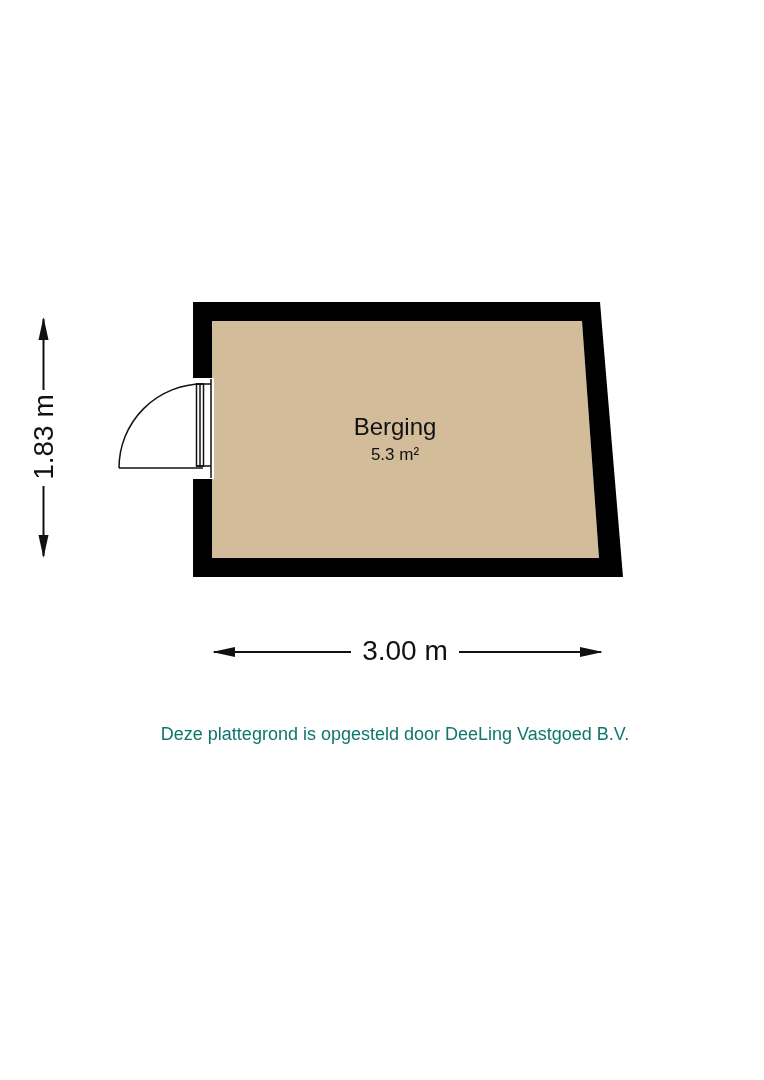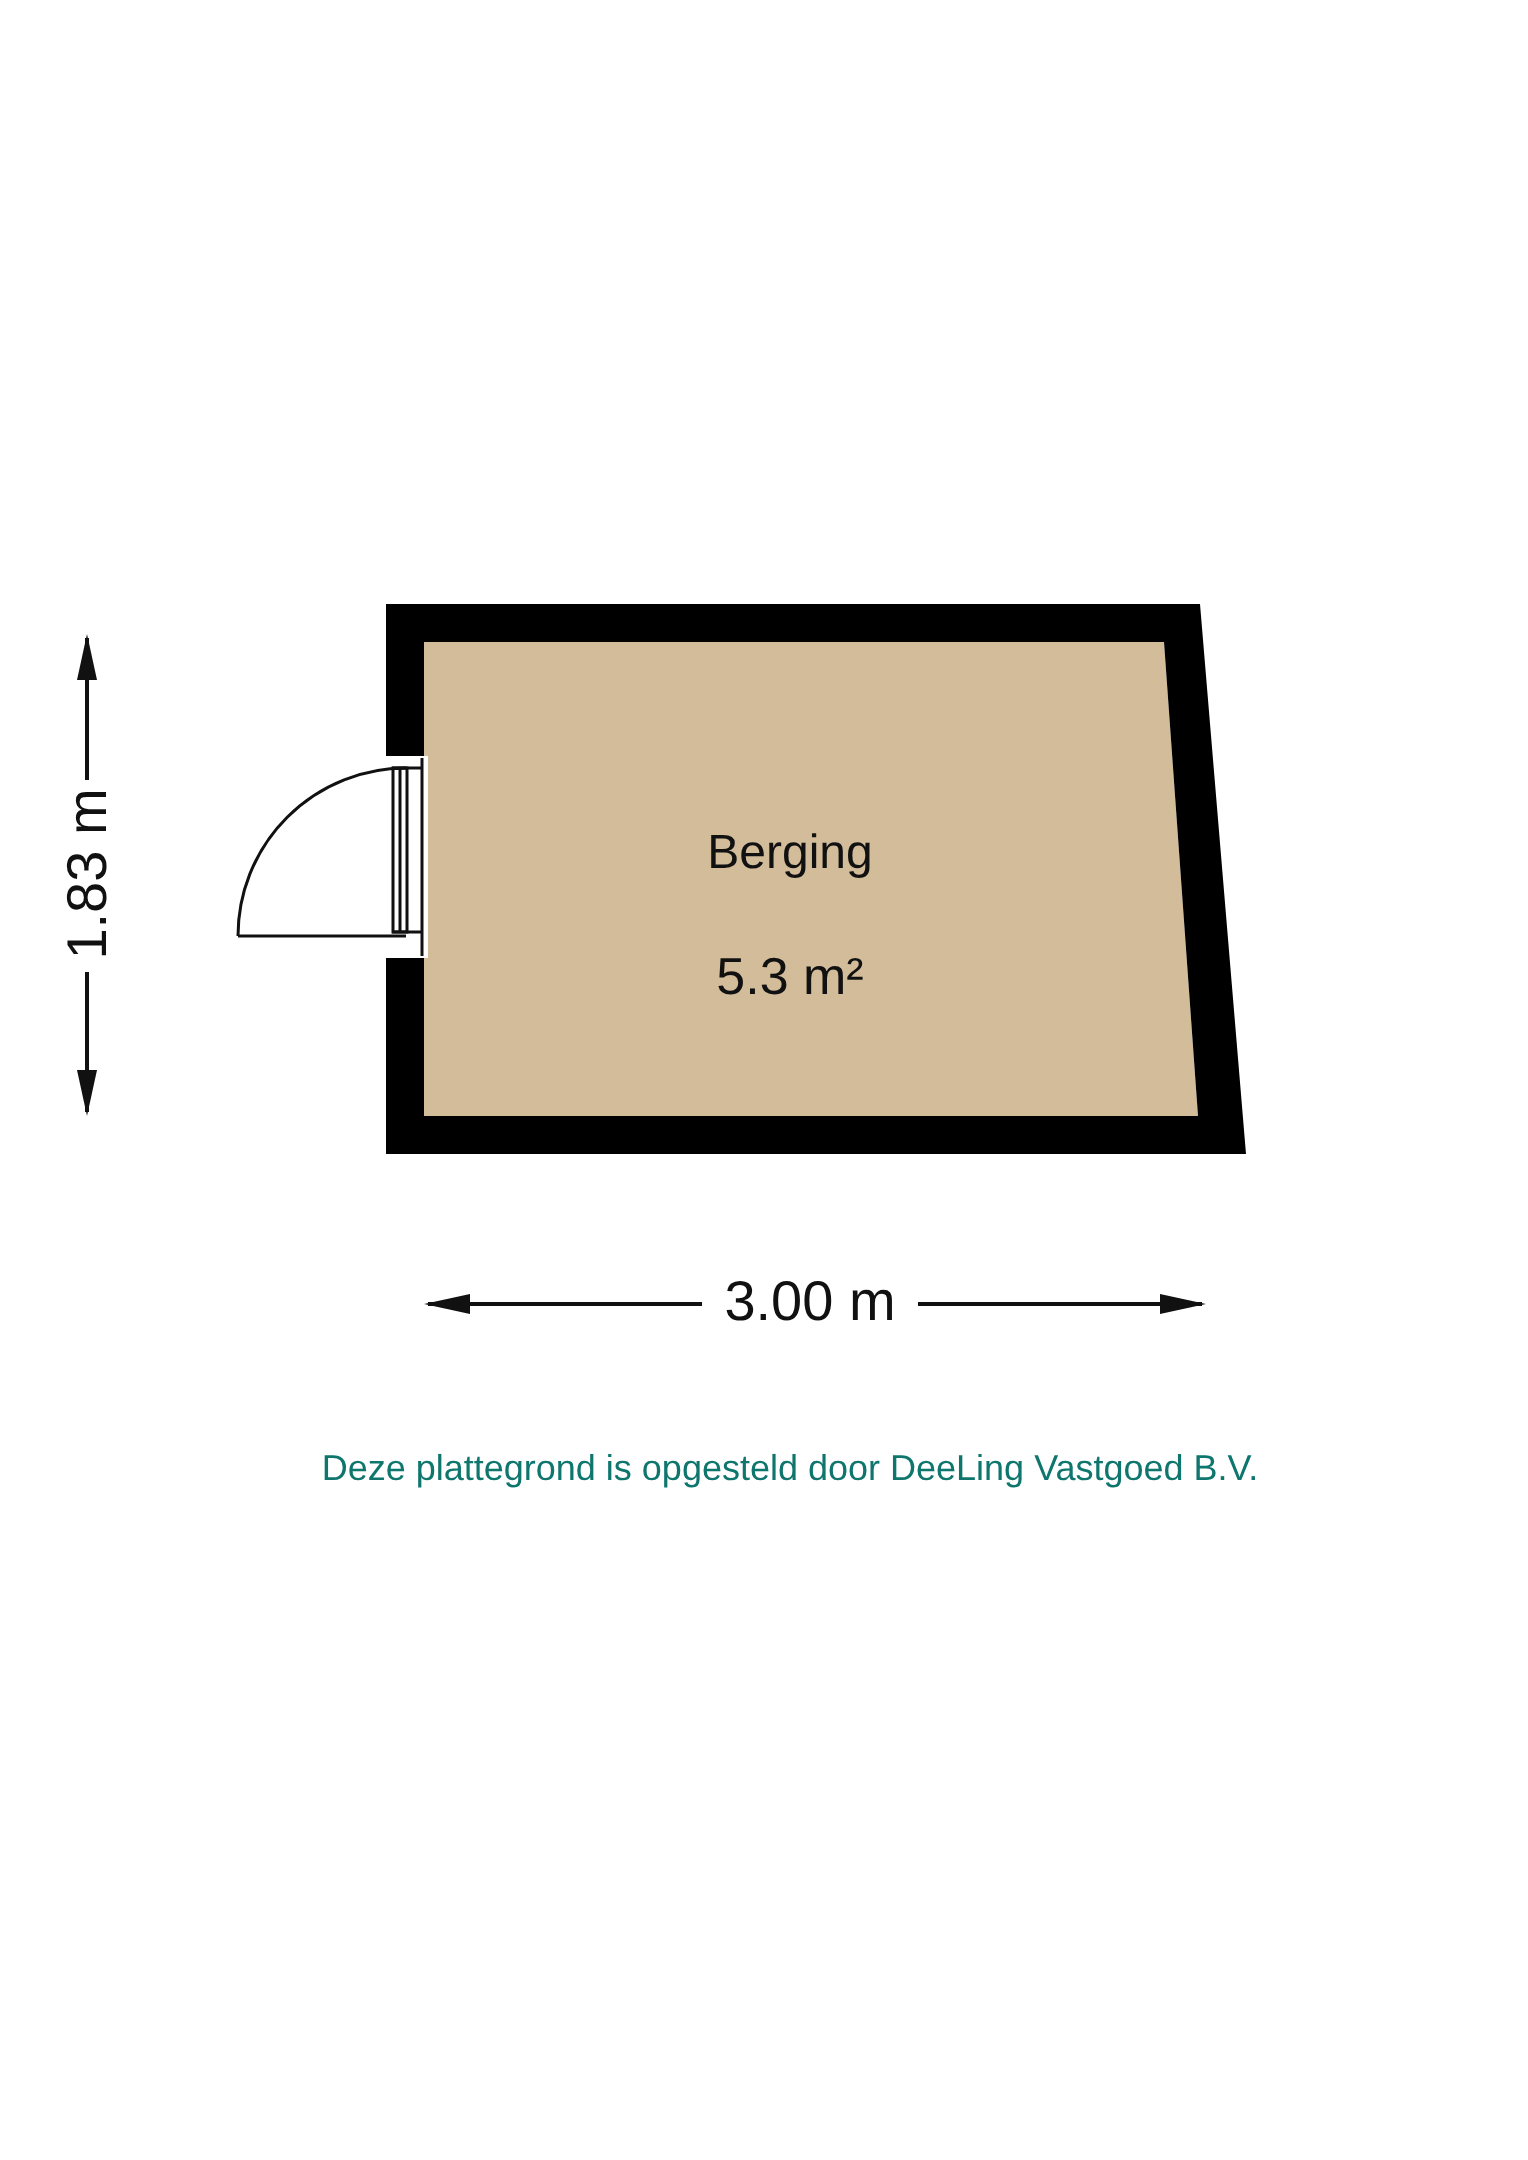--- a/index.html
+++ b/index.html
@@ -29,25 +29,24 @@
     text-align: center;
     color: #111111;
   }
   .room-name {
     font-size: 24px;
     line-height: 29px;
     font-weight: 500;
     white-space: nowrap;
   }
   .room-area, .room-height {
-    font-size: 26px;
+    font-size: 17px;
     line-height: 28px;
     font-weight: 400;
     white-space: nowrap;
-    margin-top: 33px;
   }
   .dim-label {
     position: absolute;
     color: #111111;
     font-size: 28px;
     white-space: nowrap;
   }
   .dim-label.horizontal {
     left: 405px;
     top: 651px;

